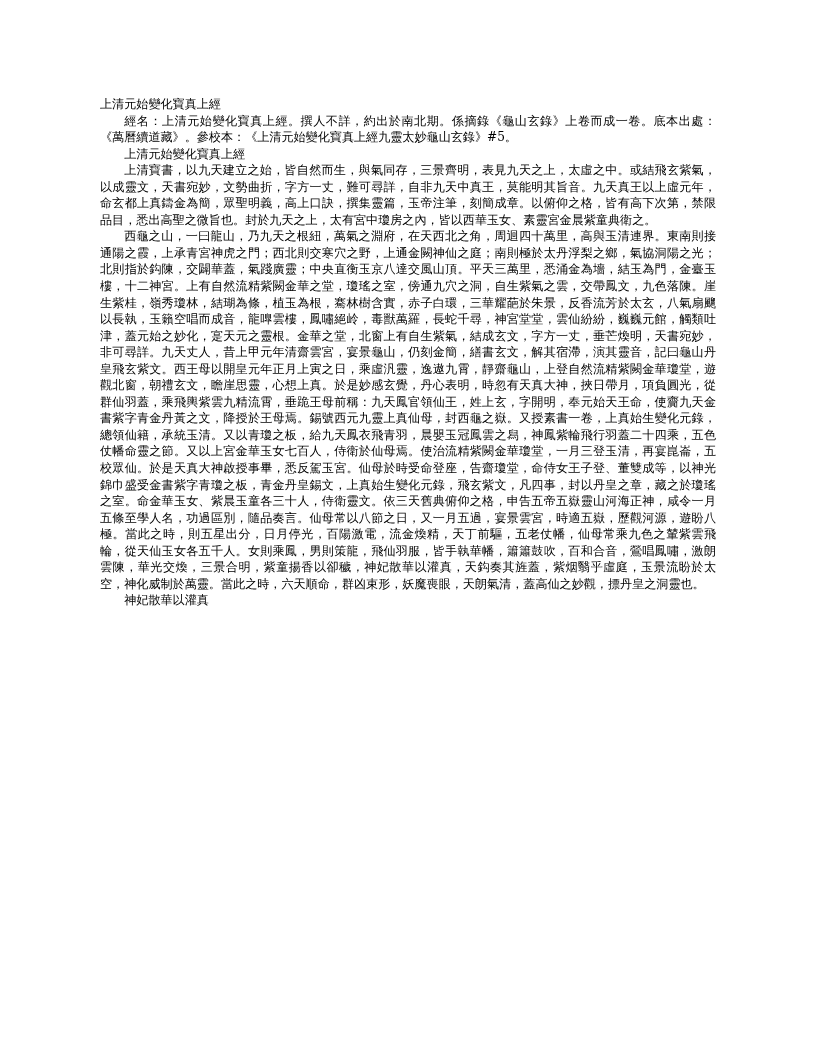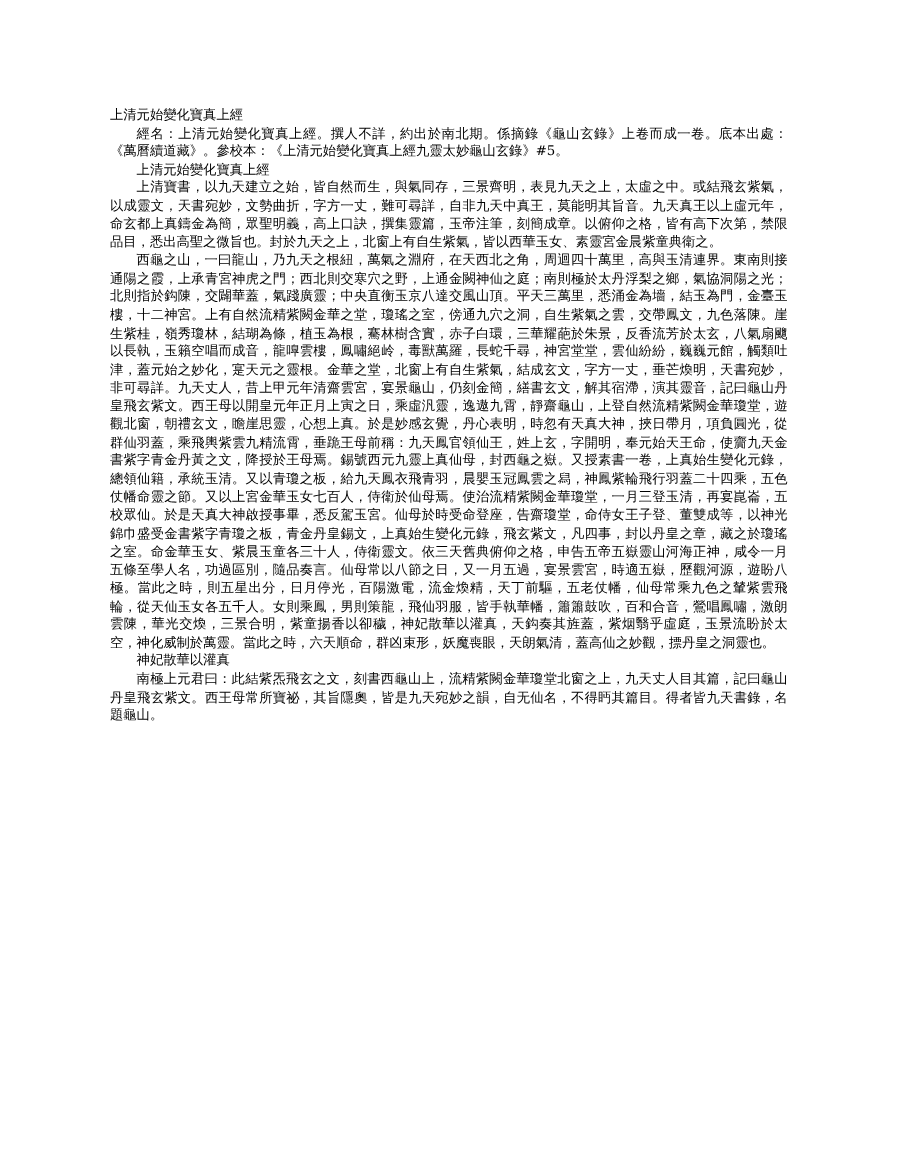--- a/index.html
+++ b/index.html
@@ -52,23 +52,22 @@
 
 <div class="page">
   <div class="doc">
 
     <p class="flush">上清元始變化寶真上經</p>
 
     <p class="indent">經名：上清元始變化寶真上經。撰人不詳，約出於南北期。係摘錄《龜山玄錄》上卷而成一卷。底本出處：《萬曆續道藏》。參校本：《上清元始變化寶真上經九靈太妙龜山玄錄》#5。</p>
 
     <p class="sub">上清元始變化寶真上經</p>
 
-    <p class="indent">上清寶書，以九天建立之始，皆自然而生，與氣同存，三景齊明，表見九天之上，太虛之中。或結飛玄紫氣，以成靈文，天書宛妙，文勢曲折，字方一丈，難可尋詳，自非九天中真王，莫能明其旨音。九天真王以上虛元年，命玄都上真鑄金為簡，眾聖明義，高上口訣，撰集靈篇，玉帝注筆，刻簡成章。以俯仰之格，皆有高下次第，禁限品目，悉出高聖之微旨也。封於九天之上，北窗上有自生紫氣，皆以西華玉女、素靈宮金晨紫童典衛之。</p>
+    <p class="indent">上清寶書，以九天建立之始，皆自然而生，與氣同存，三景齊明，表見九天之上，太虛之中。或結飛玄紫氣，以成靈文，天書宛妙，文勢曲折，字方一丈，難可尋詳，自非九天中真王，莫能明其旨音。九天真王以上虛元年，命玄都上真鑄金為簡，眾聖明義，高上口訣，撰集靈篇，玉帝注筆，刻簡成章。以俯仰之格，皆有高下次第，禁限品目，悉出高聖之微旨也。封於九天之上，太有宮中瓊房之內，皆以西華玉女、素靈宮金晨紫童典衛之。</p>
 
     <p class="indent">西龜之山，一曰龍山，乃九天之根紐，萬氣之淵府，在天西北之角，周迴四十萬里，高與玉清連界。東南則接通陽之霞，上承青宮神虎之門；西北則交寒穴之野，上通金闕神仙之庭；南則極於太丹浮梨之鄉，氣協洞陽之光；北則指於鈎陳，交闢華蓋，氣踐廣靈；中央直衡玉京八達交風山頂。平天三萬里，悉涌金為墻，結玉為門，金臺玉樓，十二神宮。上有自然流精紫闕金華之堂，瓊瑤之室，傍通九穴之洞，自生紫氣之雲，交帶鳳文，九色落陳。崖生紫桂，嶺秀瓊林，結瑚為條，植玉為根，騫林樹含實，赤子白環，三華耀葩於朱景，反香流芳於太玄，八氣扇飀以長執，玉籟空唱而成音，龍嘷雲樓，鳳嘯絕岭，毒獸萬羅，長蛇千尋，神宮堂堂，雲仙紛紛，巍巍元館，觸類吐津，蓋元始之妙化，寔天元之靈根。金華之堂，北窗上有自生紫氣，結成玄文，字方一丈，垂芒煥明，天書宛妙，非可尋詳。九天丈人，昔上甲元年清齋雲宮，宴景龜山，仍刻金簡，繕書玄文，解其宿滯，演其靈音，記曰龜山丹皇飛玄紫文。西王母以開皇元年正月上寅之日，乘虛汎靈，逸遨九霄，靜齋龜山，上登自然流精紫闕金華瓊堂，遊觀北窗，朝禮玄文，瞻崖思靈，心想上真。於是妙感玄覺，丹心表明，時忽有天真大神，挾日帶月，項負圓光，從群仙羽蓋，乘飛輿紫雲九精流霄，垂跪王母前稱：九天鳳官領仙王，姓上玄，字開明，奉元始天王命，使齎九天金書紫字青金丹黃之文，降授於王母焉。錫號西元九靈上真仙母，封西龜之嶽。又授素書一卷，上真始生變化元錄，總領仙籍，承統玉清。又以青瓊之板，給九天鳳衣飛青羽，晨嬰玉冠鳳雲之舄，神鳳紫輪飛行羽蓋二十四乘，五色仗幡命靈之節。又以上宮金華玉女七百人，侍衛於仙母焉。使治流精紫闕金華瓊堂，一月三登玉清，再宴崑崙，五校眾仙。於是天真大神啟授事畢，悉反駕玉宮。仙母於時受命登座，告齋瓊堂，命侍女王子登、董雙成等，以神光錦巾盛受金書紫字青瓊之板，青金丹皇錫文，上真始生變化元錄，飛玄紫文，凡四事，封以丹皇之章，藏之於瓊瑤之室。命金華玉女、紫晨玉童各三十人，侍衛靈文。依三天舊典俯仰之格，申告五帝五嶽靈山河海正神，咸令一月五條至學人名，功過區別，隨品奏言。仙母常以八節之日，又一月五過，宴景雲宮，時適五嶽，歷觀河源，遊盼八極。當此之時，則五星出分，日月停光，百陽激電，流金煥精，天丁前驅，五老仗幡，仙母常乘九色之輦紫雲飛輪，從天仙玉女各五千人。女則乘鳳，男則策龍，飛仙羽服，皆手執華幡，簫簫鼓吹，百和合音，鶯唱鳳嘯，激朗雲陳，華光交煥，三景合明，紫童揚香以卻穢，神妃散華以灌真，天鈎奏其旌蓋，紫烟翳乎虛庭，玉景流盼於太空，神化威制於萬靈。當此之時，六天順命，群凶束形，妖魔喪眼，天朗氣清，蓋高仙之妙觀，摽丹皇之洞靈也。</p>
 
     <p class="sub">神妃散華以灌真</p>
 
 
-    <p class="indent">南極上元君曰：此結紫炁飛玄之文，刻書西龜山上，流精紫闕金華瓊堂北窗之上，九天丈人目其篇，記曰龜山丹皇飛玄紫文。西王母常所寶祕，其旨隱奧，皆是九天宛妙之韻，自无仙名，不得眄其篇目。得者皆九天書錄，名題龜山。</p>
 
   </div>
 </div>
 
 </body></html>

